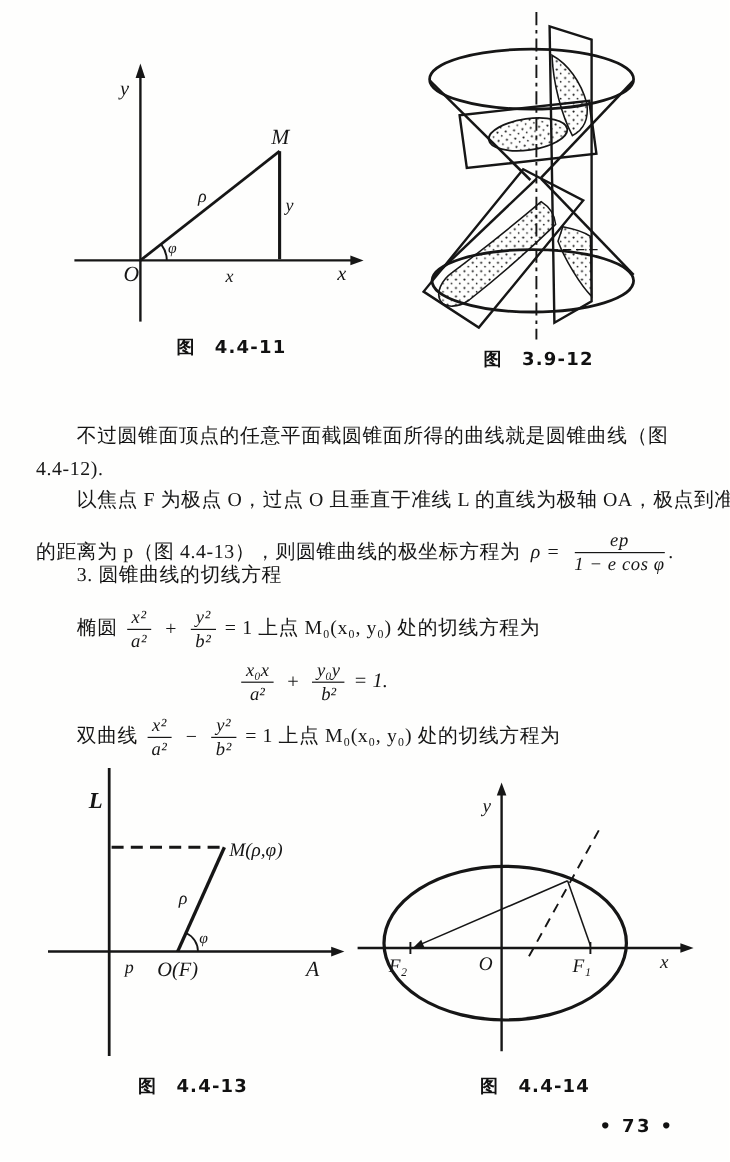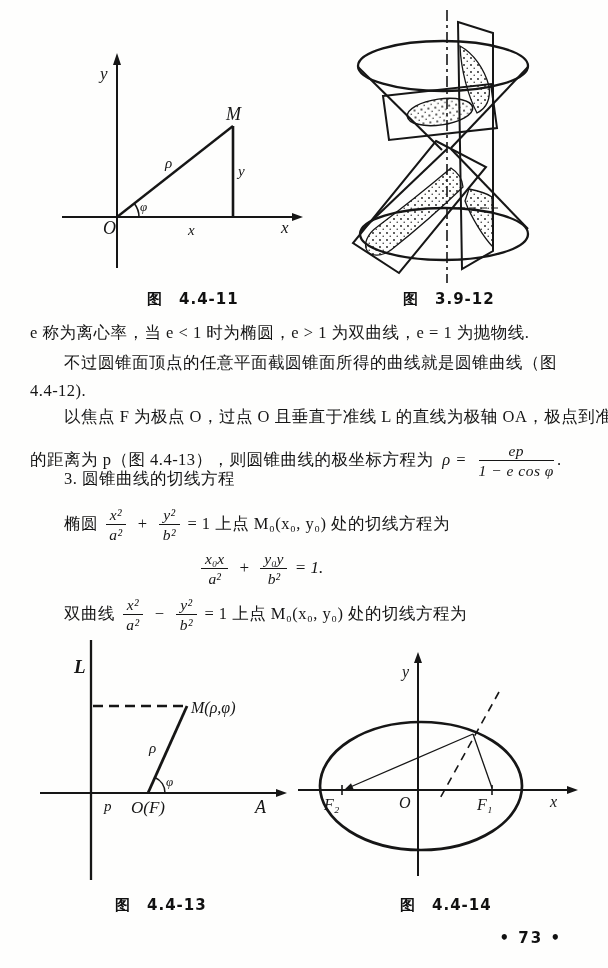--- a/index.html
+++ b/index.html
@@ -59,21 +59,21 @@
 
     <text class="slab" x="100" y="79" font-size="17">y</text>
     <text class="slab" x="281" y="233" font-size="17">x</text>
     <text class="slab" x="103" y="234" font-size="18">O</text>
     <text class="slab" x="226" y="120" font-size="18">M</text>
     <text class="slab" x="165" y="168" font-size="15">ρ</text>
     <text class="slab" x="140" y="211" font-size="13">φ</text>
     <text class="slab" x="188" y="235" font-size="15">x</text>
     <text class="slab" x="238" y="176" font-size="15">y</text>
   </svg>
-  <div class="cap" style="left:127px;top:290px;padding-left:20px;">
+  <div class="cap" style="left:127px;top:280px;padding-left:20px;">
     <span class="pref">图</span><span>4.4-11</span>
   </div>
 
   <svg class="fig" style="left:340px;top:4px;width:255px;height:284px" viewBox="340 4 255 284">
     <defs>
       <pattern id="stipA" patternUnits="userSpaceOnUse" width="7" height="7">
         <circle cx="2" cy="2" r="0.9" fill="#161616"></circle>
         <circle cx="5.2" cy="5.2" r="0.7" fill="#161616"></circle>
       </pattern>
     </defs>
@@ -98,21 +98,20 @@
 
     <path d="M460,46 C473,53 484,68 489,86 C491,101 485,109 477,113 C468,96 461,70 460,46 Z" fill="url(#stipA)" stroke="#161616" stroke-width="1.3"></path>
     <path d="M469,189 C479,191 488,194 492,197 L493,247 C484,238 471,217 465,201 Z" fill="url(#stipA)" stroke="#161616" stroke-width="1.3"></path>
 
     <line x1="447" y1="208" x2="500" y2="208" stroke="#161616" stroke-width="1.2" stroke-dasharray="7 4"></line>
   </svg>
   <div class="cap" style="left:403px;top:290px;">
     <span class="pref">图</span><span>3.9-12</span>
   </div>
 
-  <div class="txt" style="top:320px">e 称为离心率，当 e &lt; 1 时为椭圆，e &gt; 1 为双曲线，e = 1 为抛物线.</div>
   <div class="txt ind" style="top:350px">不过圆锥面顶点的任意平面截圆锥面所得的曲线就是圆锥曲线（图</div>
   <div class="txt" style="top:378px">4.4-12).</div>
   <div class="txt ind" style="top:404px">以焦点 F 为极点 O，过点 O 且垂直于准线 L 的直线为极轴 OA，极点到准线</div>
 
   <div class="txt tall" style="top:426px">
     <span>的距离为 p（图 4.4-13），则圆锥曲线的极坐标方程为</span>
     <span class="it op">ρ =</span>
     <span class="frac"><span class="num">ep</span><span class="den">1 − e cos φ</span></span><span>.</span>
   </div>
 

